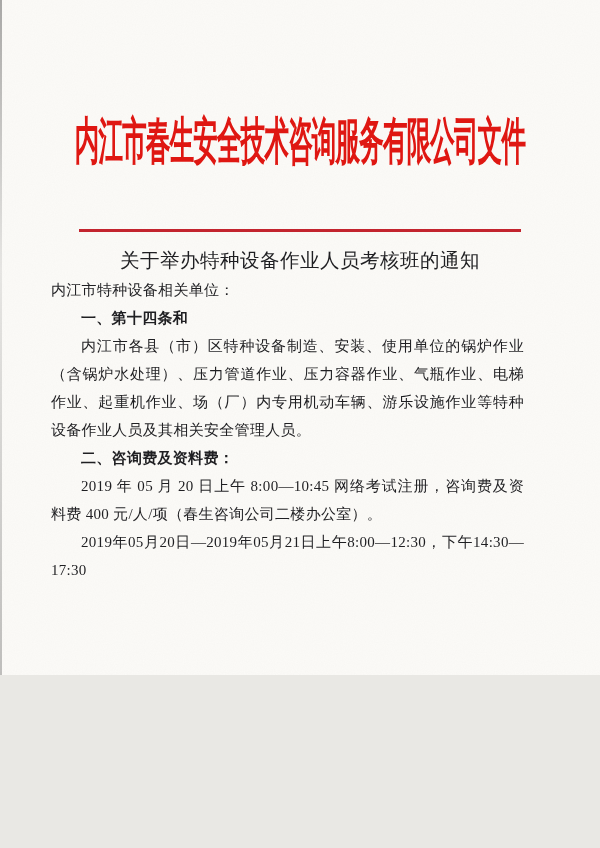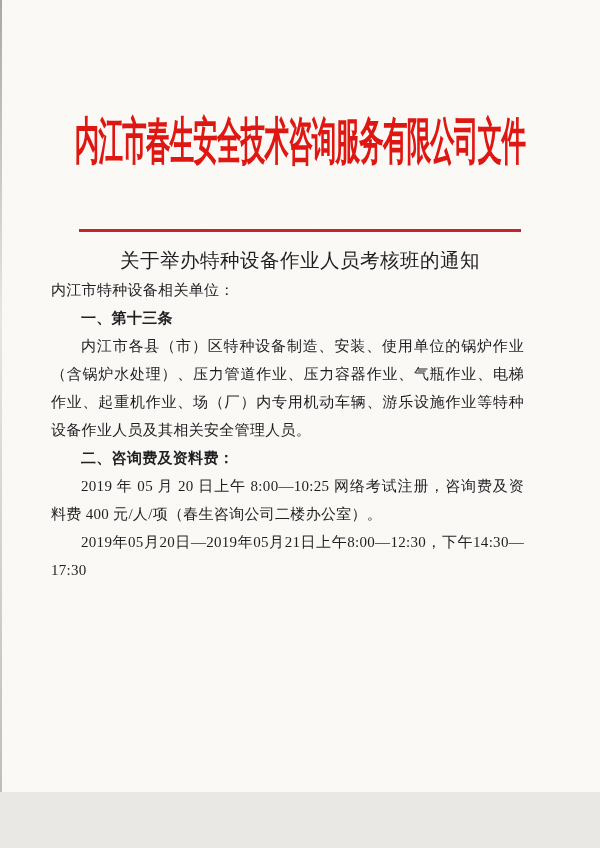--- a/index.html
+++ b/index.html
@@ -10,21 +10,21 @@
   }
   html,body{margin:0;padding:0;}
   body{
     width:600px;height:848px;
     background:#e9e8e4;
     font-family:"Liberation Serif","DejaVu Serif",serif;
     overflow:hidden;
   }
   .page{
     position:relative;
-    width:600px;height:792px;
+    width:600px;height:675px;
     background:var(--paper);
     color:var(--ink);
     overflow:hidden;
   }
   .scan-edge{
     position:absolute;left:0;top:0;bottom:0;width:2px;
     background:linear-gradient(to bottom,rgba(70,70,70,.45),rgba(120,120,120,.15) 40%,rgba(80,80,80,.35));
     z-index:3;
   }
   .texture{
@@ -104,25 +104,25 @@
 
 
     <hr class="red-divider">
 
     <h2 class="notice-title">关于举办特种设备作业人员考核班的通知</h2>
 
     <div class="body-text">
       <p>内江市特种设备相关单位：</p>
 
 
-      <p class="indent sec-heading">一、第十三条</p>
+      <p class="indent sec-heading">一、第十四条和</p>
 
       <p class="indent">内江市各县（市）区特种设备制造、安装、使用单位的锅炉作业（含锅炉水处理）、压力管道作业、压力容器作业、气瓶作业、电梯作业、起重机作业、场（厂）内专用机动车辆、游乐设施作业等特种设备作业人员及其相关安全管理人员。</p>
 
       <p class="indent sec-heading">二、咨询费及资料费：</p>
 
-      <p class="indent">2019 年 05 月 20 日上午 8:00—10:25 网络考试注册，咨询费及资料费 400 元/人/项（春生咨询公司二楼办公室）。</p>
+      <p class="indent">2019 年 05 月 20 日上午 8:00—10:45 网络考试注册，咨询费及资料费 400 元/人/项（春生咨询公司二楼办公室）。</p>
 
       <p class="indent">2019年05月20日—2019年05月21日上午8:00—12:30，下午14:30—17:30</p>
     </div>
 
   </div>
 </div>
 
 </body></html>

